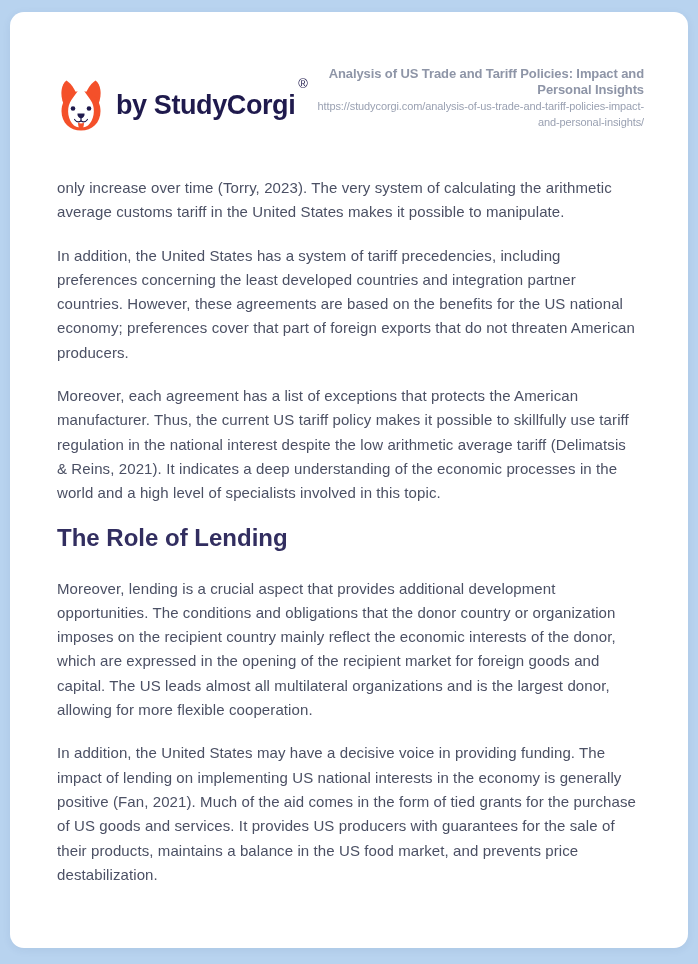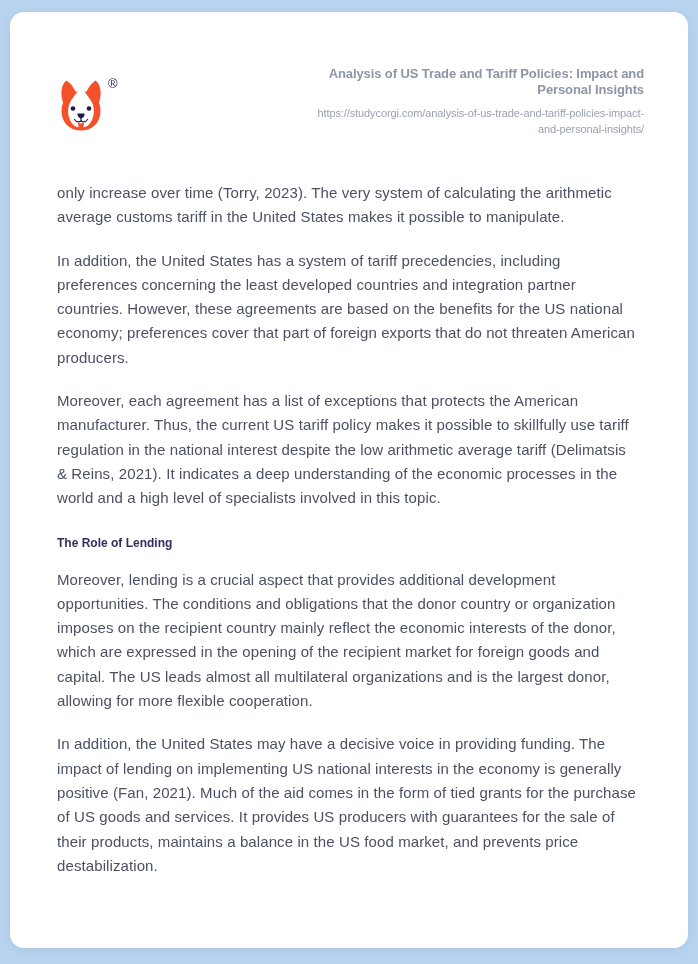--- a/index.html
+++ b/index.html
@@ -56,44 +56,43 @@
     width: 330px;
     text-align: right;
     padding-top: 2px;
   }
   .doc-title {
     font-size: 13px;
     line-height: 16px;
     font-weight: 700;
     color: #8e95a7;
     letter-spacing: -0.1px;
-    margin-bottom: 7px;
   }
   .doc-url {
     font-size: 11px;
     line-height: 16px;
     color: #9aa1b2;
     letter-spacing: -0.1px;
     overflow-wrap: break-word;
     cursor: pointer;
   }
   .content p {
     font-size: 15px;
     line-height: 24.3px;
     color: #4b5064;
     letter-spacing: 0.1px;
     margin: 0 4px 19px 0;
     max-width: 592px;
   }
   .content h2 {
-    font-size: 12px;
+    font-size: 24px;
     line-height: 26px;
     font-weight: 700;
     color: #322e60;
-    margin: 10px 0 12px 0;
+    margin: 10px 0 26px 0;
   }
 </style>
 </head>
 <body>
 
 <div class="card">
 
   <div class="header">
 
     <div class="brand-row">
@@ -104,20 +103,21 @@
           <path fill="#f4502a" d="M48,24 C26,24 9,41 9,64 C9,88 26,103 48,103 C70,103 87,88 87,64 C87,41 70,24 48,24 Z"></path>
           <path fill="#ffffff" d="M48,10 C45,24 33,33 26,47 C19,61 22,83 34,93 C40,98 56,98 62,93 C74,83 77,61 70,47 C63,33 51,24 48,10 Z"></path>
           <circle cx="32" cy="59" r="4.6" fill="#1f1a4d"></circle>
           <circle cx="64" cy="59" r="4.6" fill="#1f1a4d"></circle>
           <path fill="#1f1a4d" d="M41,69 L55,69 Q56,76 48,79 Q40,76 41,69 Z"></path>
           <path d="M48,79 L48,84" stroke="#1f1a4d" stroke-width="2.4" fill="none" stroke-linecap="round"></path>
           <path d="M35,81 Q41,89 48,84 Q55,89 61,81" stroke="#1f1a4d" stroke-width="2.4" fill="none" stroke-linecap="round"></path>
           <path fill="#f4502a" d="M42,87 Q42,100 48,100 Q54,100 54,87 Q48,91 42,87 Z"></path>
         </svg>
       </span>
+      <span class="brand-text">by StudyCorgi</span>
       <span class="reg">®</span>
     </div>
 
     <div class="meta">
       <div class="doc-title">Analysis of US Trade and Tariff Policies: Impact and Personal Insights</div>
       <div class="doc-url">https://studycorgi.com/analysis-of-us-trade-and-tariff-policies-impact-and-personal-insights/</div>
     </div>
 
   </div>
 

